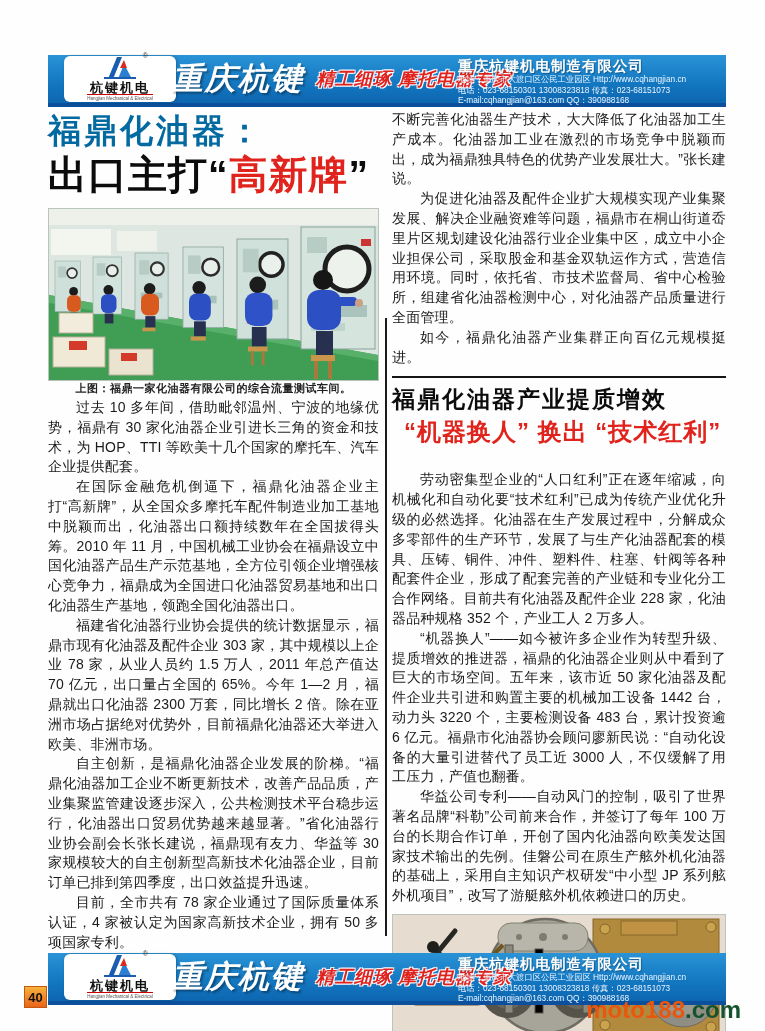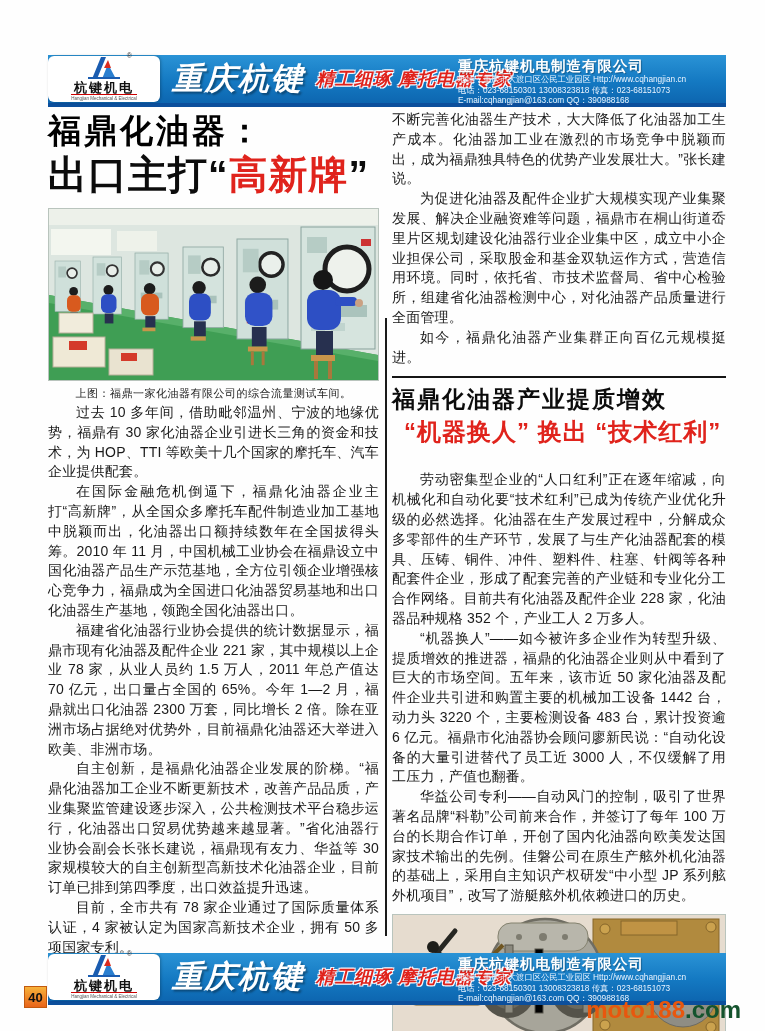--- a/index.html
+++ b/index.html
@@ -3,21 +3,21 @@
 <meta charset="utf-8">
 <style>
   html,body{margin:0;padding:0;background:#888;}
   .page{position:relative;width:765px;height:1031px;background:#fefefe;margin:0 auto;overflow:hidden;
         font-family:"Liberation Sans",sans-serif;color:#1a1a1a;}
 
   
   .banner{position:absolute;left:48px;width:678px;height:48px;
           background:linear-gradient(180deg,#2a93d6 0%,#1479c2 55%,#0d66b0 100%);
           border-bottom:4px solid #0c4f9c;}
-  .logo-panel{position:absolute;left:0;top:1px;bottom:1px;width:112px;background:#fff;
+  .logo-panel{position:absolute;left:16px;top:1px;bottom:1px;width:112px;background:#fff;
               border-radius:6px;display:flex;flex-direction:column;align-items:center;justify-content:center;
               box-shadow:1px 0 3px rgba(0,0,0,.25);}
   .logo-glyph{position:relative;width:40px;height:24px;}
   .logo-reg{position:absolute;right:-8px;top:-4px;font-size:7px;color:#333;}
   .logo-brand{font-size:13px;font-weight:900;letter-spacing:2px;color:#111;line-height:13px;margin-top:1px;}
   .logo-en{font-size:4.5px;color:#555;line-height:6px;border-top:1px solid #c00;padding-top:1px;}
   .banner-main{position:absolute;left:124px;top:0;bottom:0;display:flex;align-items:center;gap:12px;white-space:nowrap;}
   .banner-title{font-size:31px;font-weight:900;font-style:italic;color:#fff;letter-spacing:2px;
                 text-shadow:2px 2px 2px rgba(0,0,0,.35);}
   .banner-slogan{font-size:18px;font-weight:900;font-style:italic;color:#e0231c;letter-spacing:1px;
@@ -25,26 +25,26 @@
   .company{position:absolute;right:6px;top:3px;width:262px;line-height:11px;}
   .company-name{font-size:14.5px;font-weight:900;color:#fff;letter-spacing:1px;line-height:16px;
                 text-shadow:1px 1px 1px rgba(0,0,0,.3);}
   .company-line{font-size:8.3px;color:#eaf4ff;line-height:10.5px;}
 
   
   .col-left{position:absolute;left:48px;top:112px;width:331px;}
   .col-right{position:absolute;left:392px;top:110px;width:334px;}
   .col-divider{position:absolute;left:385px;top:318px;width:2px;height:618px;background:#1a1a1a;}
 
-  .t1-l1{font-family:"Liberation Serif",serif;font-size:33px;font-weight:900;letter-spacing:3px;line-height:38px;color:#000000;}
+  .t1-l1{font-family:"Liberation Serif",serif;font-size:33px;font-weight:900;letter-spacing:3px;line-height:38px;color:#0369a1;}
   .t1-l2{font-size:39px;font-weight:900;letter-spacing:1px;line-height:46px;color:#0c0c0c;margin-top:2px;}
   .red{color:#e0231c;}
 
   .photo{margin-top:10px;border:1px solid #b9c4bd;line-height:0;}
-  .caption{margin-top:5px;text-align:center;font-size:11px;font-weight:400;color:#222;letter-spacing:.5px;}
+  .caption{text-align:center;font-size:11px;font-weight:700;color:#222;letter-spacing:.5px;}
 
   .body-text{margin-top:2px;}
   .body-text p{margin:0;font-size:14px;line-height:19.8px;text-align:justify;text-indent:2em;
                letter-spacing:.2px;}
   .body-text p.no-indent{text-indent:0;}
 
   .hr2{border:none;border-top:2px solid #151515;margin:9px 0 7px 0;}
   .t2-l1{font-family:"Liberation Serif",serif;font-size:23px;font-weight:900;letter-spacing:2px;line-height:30px;color:#0c0c0c;}
   .t2-l2{font-size:24px;font-weight:900;letter-spacing:1px;line-height:33px;color:#e0231c;padding-left:12px;margin-bottom:22px;}
 
@@ -186,21 +186,21 @@
         <rect x="60" y="140" width="44" height="26" fill="#e9e3d0" stroke="#b8b09a"></rect>
         <rect x="72" y="144" width="16" height="8" fill="#d43a2a"></rect>
         <rect x="10" y="104" width="34" height="20" fill="#f1ecdc" stroke="#b8b09a"></rect>
       </svg>
     </div>
     <div class="caption">上图：福鼎一家化油器有限公司的综合流量测试车间。</div>
 
     <div class="body-text">
       <p>过去 10 多年间，借助毗邻温州、宁波的地缘优势，福鼎有 30 家化油器企业引进长三角的资金和技术，为 HOP、TTI 等欧美十几个国家的摩托车、汽车企业提供配套。</p>
       <p>在国际金融危机倒逼下，福鼎化油器企业主打“高新牌”，从全国众多摩托车配件制造业加工基地中脱颖而出，化油器出口额持续数年在全国拔得头筹。2010 年 11 月，中国机械工业协会在福鼎设立中国化油器产品生产示范基地，全方位引领企业增强核心竞争力，福鼎成为全国进口化油器贸易基地和出口化油器生产基地，领跑全国化油器出口。</p>
-      <p>福建省化油器行业协会提供的统计数据显示，福鼎市现有化油器及配件企业 221 家，其中规模以上企业 78 家，从业人员约 1.5 万人，2011 年总产值达 70 亿元，出口量占全国的 65%。今年 1—2 月，福鼎就出口化油器 2300 万套，同比增长 2 倍。除在亚洲市场占据绝对优势外，目前福鼎化油器还大举进入欧美、非洲市场。</p>
+      <p>福建省化油器行业协会提供的统计数据显示，福鼎市现有化油器及配件企业 303 家，其中规模以上企业 78 家，从业人员约 1.5 万人，2011 年总产值达 70 亿元，出口量占全国的 65%。今年 1—2 月，福鼎就出口化油器 2300 万套，同比增长 2 倍。除在亚洲市场占据绝对优势外，目前福鼎化油器还大举进入欧美、非洲市场。</p>
       <p>自主创新，是福鼎化油器企业发展的阶梯。“福鼎化油器加工企业不断更新技术，改善产品品质，产业集聚监管建设逐步深入，公共检测技术平台稳步运行，化油器出口贸易优势越来越显著。”省化油器行业协会副会长张长建说，福鼎现有友力、华益等 30 家规模较大的自主创新型高新技术化油器企业，目前订单已排到第四季度，出口效益提升迅速。</p>
       <p>目前，全市共有 78 家企业通过了国际质量体系认证，4 家被认定为国家高新技术企业，拥有 50 多项国家专利。</p>
       <p>“在福鼎市政府鼓励出口的优惠政策之下，这些企业</p>
     </div>
   </div>
 
   <div class="col-divider"></div>
 
   <div class="col-right">
     <div class="body-text" style="margin-top:0;">

